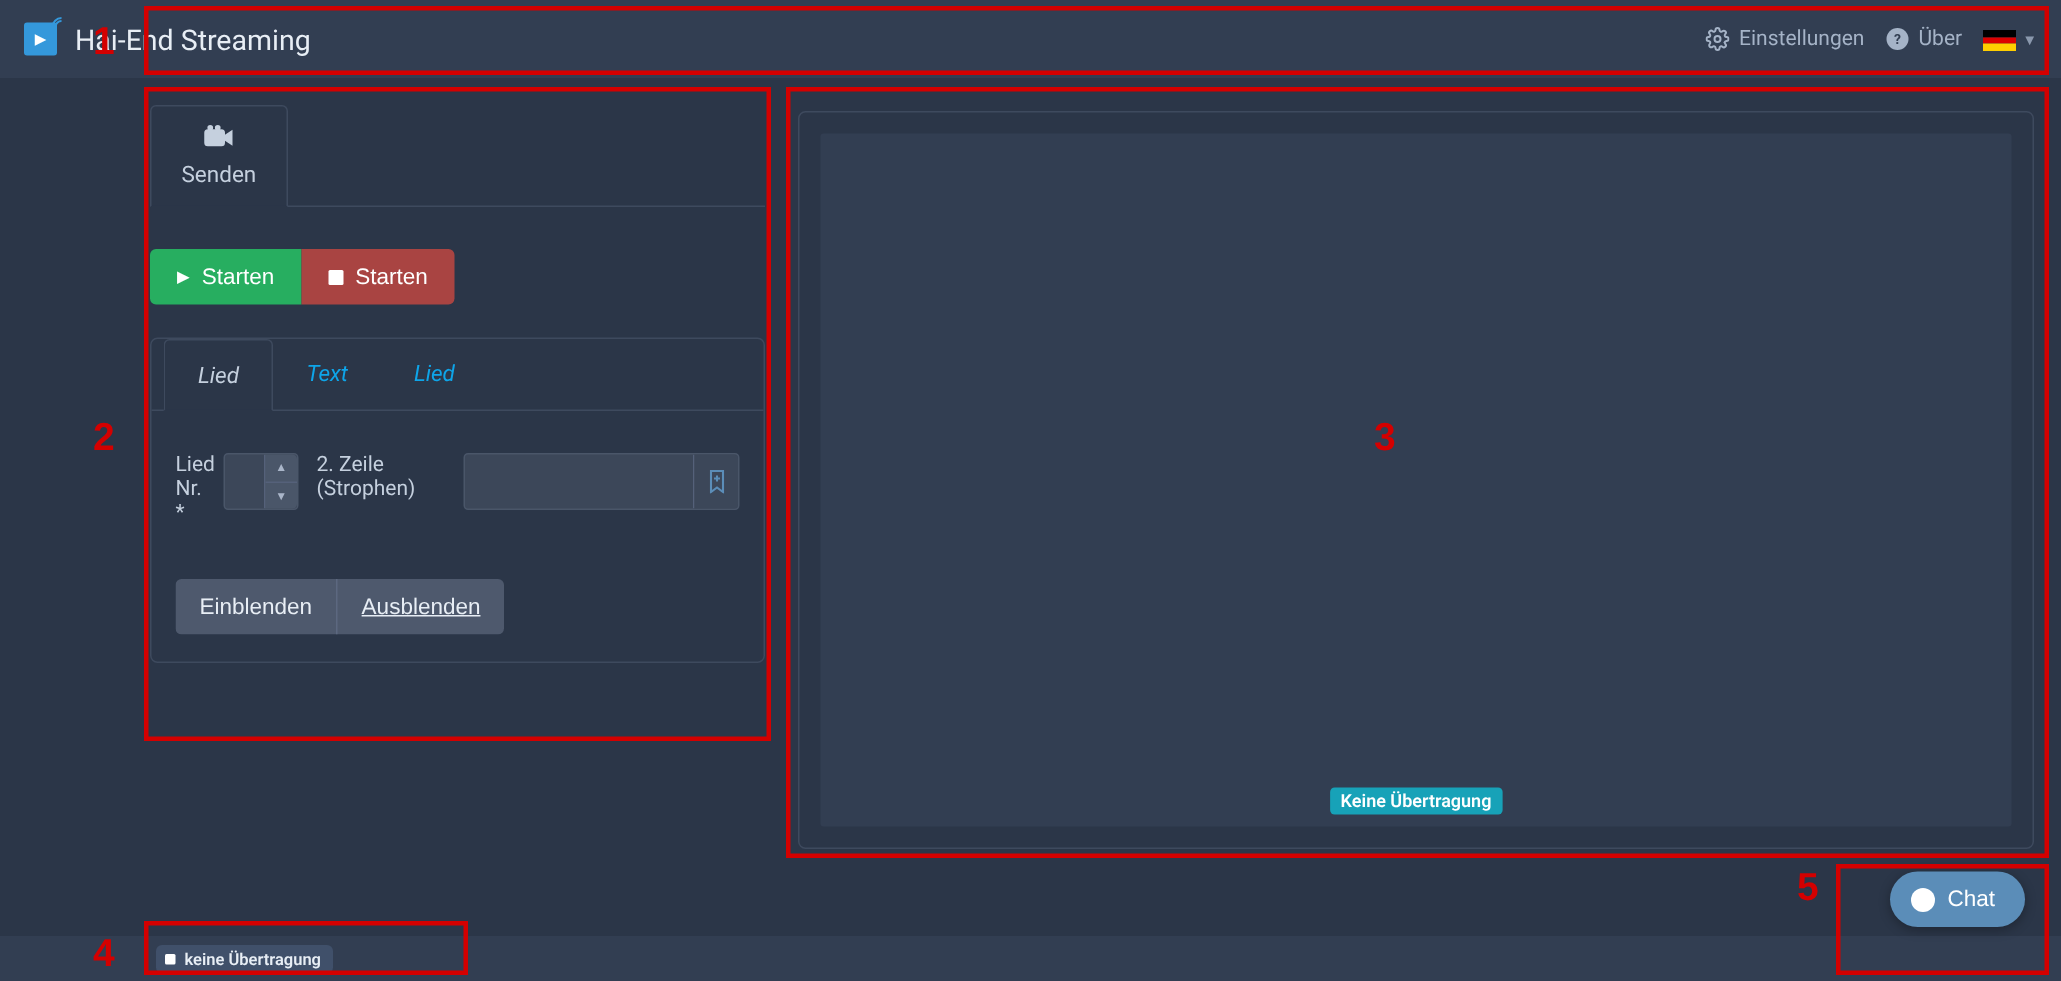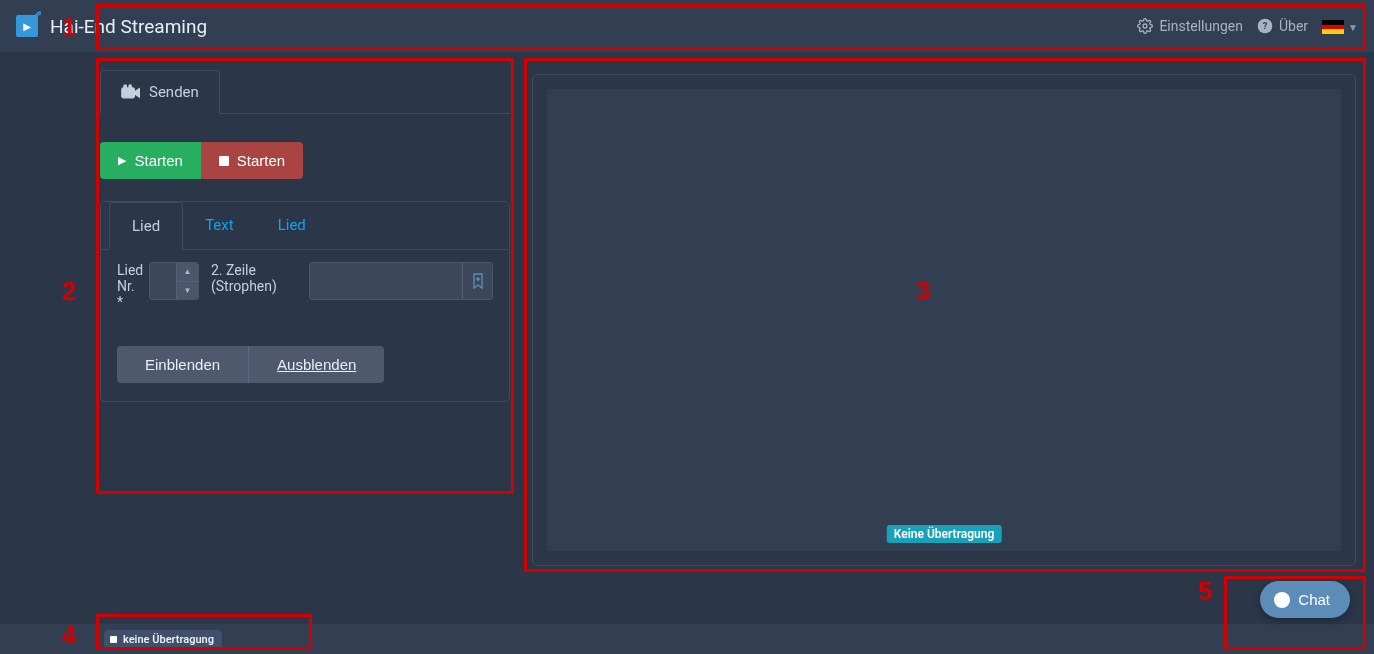--- a/index.html
+++ b/index.html
@@ -75,20 +75,21 @@
   .tab-row {
     display: flex;
     border-bottom: 1px solid #3e4a5e;
   }
   .tab {
     padding: 12px 20px;
     display: flex; align-items: center; gap: 8px;
     cursor: pointer;
     color: #5b8db8;
     font-size: 15px;
+    flex-direction: column;
   }
   .tab.active {
     background: #2b3648;
     border: 1px solid #3e4a5e;
     border-bottom: 1px solid #2b3648;
     border-radius: 4px 4px 0 0;
     margin-bottom: -1px;
     color: #c5d0de;
   }
   .tab.active .tab-icon svg { stroke: #c5d0de; fill: #c5d0de; }
@@ -112,22 +113,23 @@
 
   .sub-card {
     border: 1px solid #3e4a5e;
     border-radius: 5px;
     padding: 0 16px 18px 16px;
     margin-top: 4px;
   }
   .sub-tab-row {
     display: flex;
     border-bottom: 1px solid #3e4a5e;
-    margin: 0 -16px 12px -16px;
+    margin: 0 -16px 28px -16px;
     padding: 0 8px;
+    font-style: italic;
   }
   .sub-tab {
     padding: 14px 22px;
     cursor: pointer;
     color: #0ea5e9;
     font-size: 15px;
   }
   .sub-tab.active {
     background: #2b3648;
     border: 1px solid #3e4a5e;
@@ -181,21 +183,21 @@
 
   .fade-btns {
     display: inline-flex;
     border-radius: 4px;
     overflow: hidden;
   }
   .fade-btn {
     background: #4e596d;
     color: #e8eef5;
     border: none;
-    padding: 10px 28px;
+    padding: 10px 16px;
     cursor: pointer;
     font-size: 15px;
   }
   .fade-btn + .fade-btn { border-left: 1px solid #5c6880; text-decoration: underline; }
 
   
   .right-panel {
     flex: 1;
     padding: 14px 18px 0 22px;
   }

